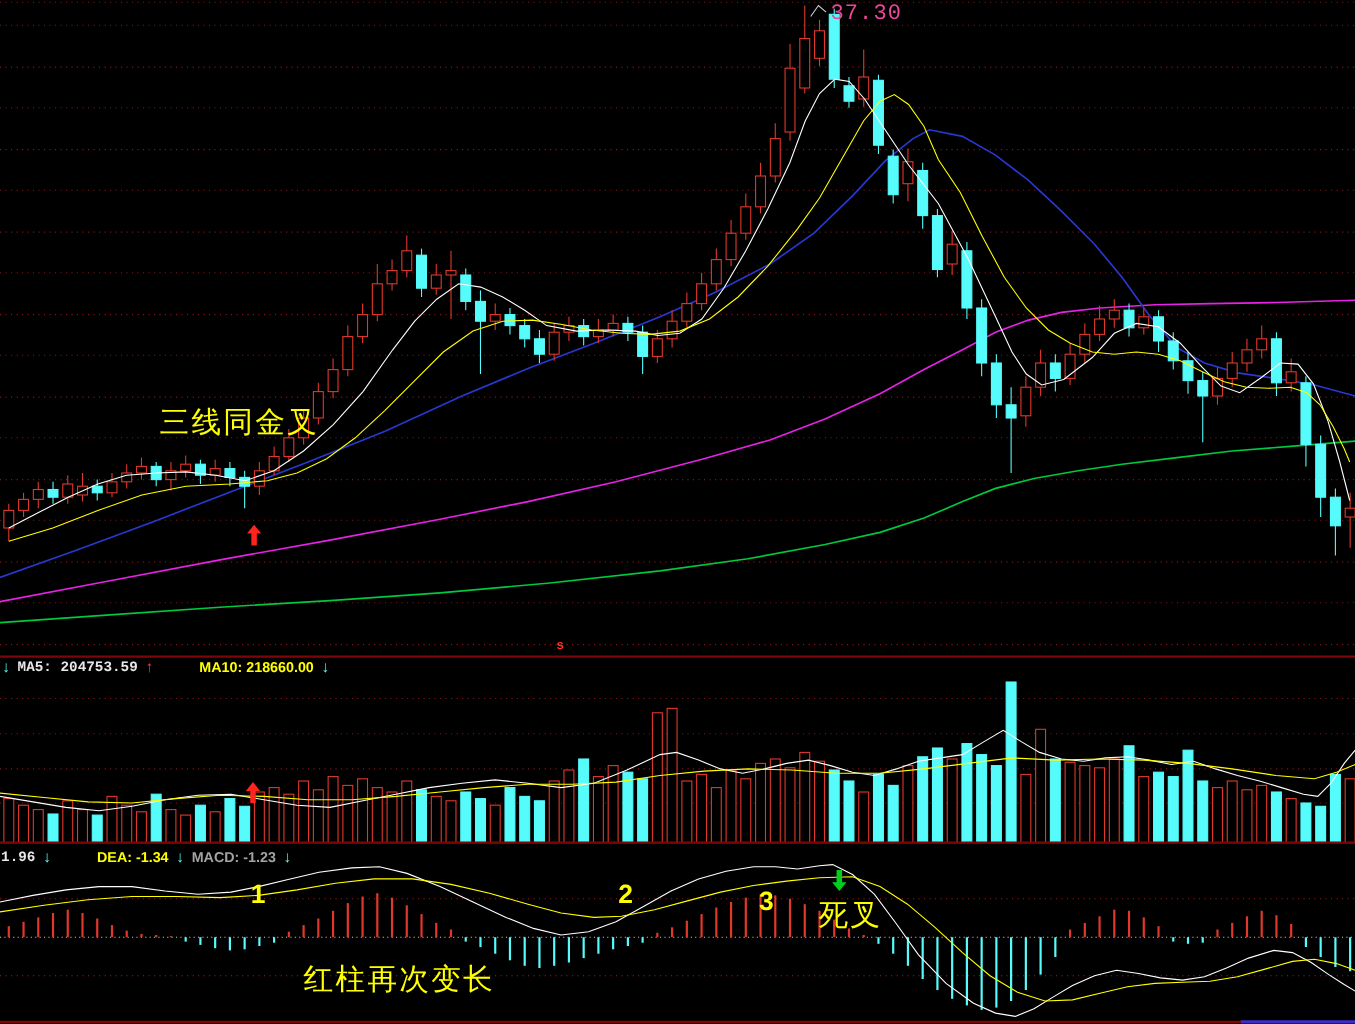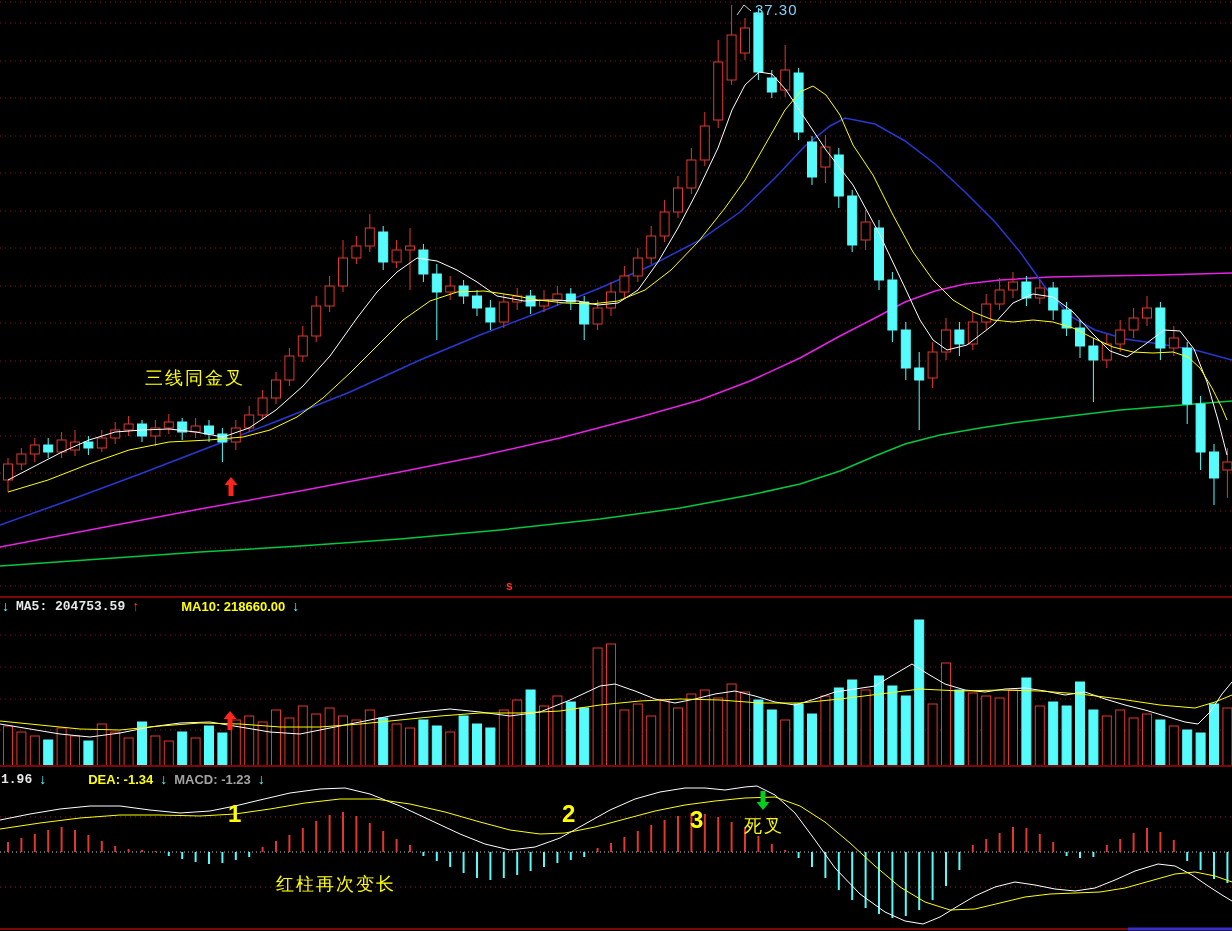--- a/index.html
+++ b/index.html
@@ -1,22 +1,22 @@
 <!DOCTYPE html>
 <html><head>
 <meta charset="utf-8">
 <style>
   html,body{margin:0;padding:0;background:#000;}
   .stage{position:relative;width:1232px;height:931px;background:#000;overflow:hidden;
          font-family:"Liberation Sans","DejaVu Sans",sans-serif;}
   svg.canvas{position:absolute;left:0;top:0;cursor:crosshair;}
   .overlay{position:absolute;white-space:nowrap;pointer-events:none;}
-  .note{color:#ffff00;font-size:18px;letter-spacing:2px;}
+  .note{color:#ffff00;font-size:27px;letter-spacing:2px;}
   .note.num{font-size:24px;font-weight:bold;letter-spacing:0;}
-  .peak{color:#7dd3fc;font-size:15px;letter-spacing:1px;}
+  .peak{color:#ec4899;font-size:20px;letter-spacing:1px;font-family:Liberation Mono, monospace;}
   .smark{color:#ff3026;font-size:12px;font-weight:bold;}
   .hdr{position:absolute;display:flex;align-items:center;gap:7px;font-size:13px;font-weight:bold;}
   .c-white{color:#e8e8e8;font-family:Liberation Mono, monospace;} .c-yellow{color:#ffff00;padding-left:35px;} .c-magenta{color:#a3a3a3;}
   .c-cyan{color:#55ffff;} .c-red{color:#ff3a2a;}
   .arr{font-weight:bold;font-size:14px;}
 </style>
 </head>
 <body>
 
 <div class="stage">

